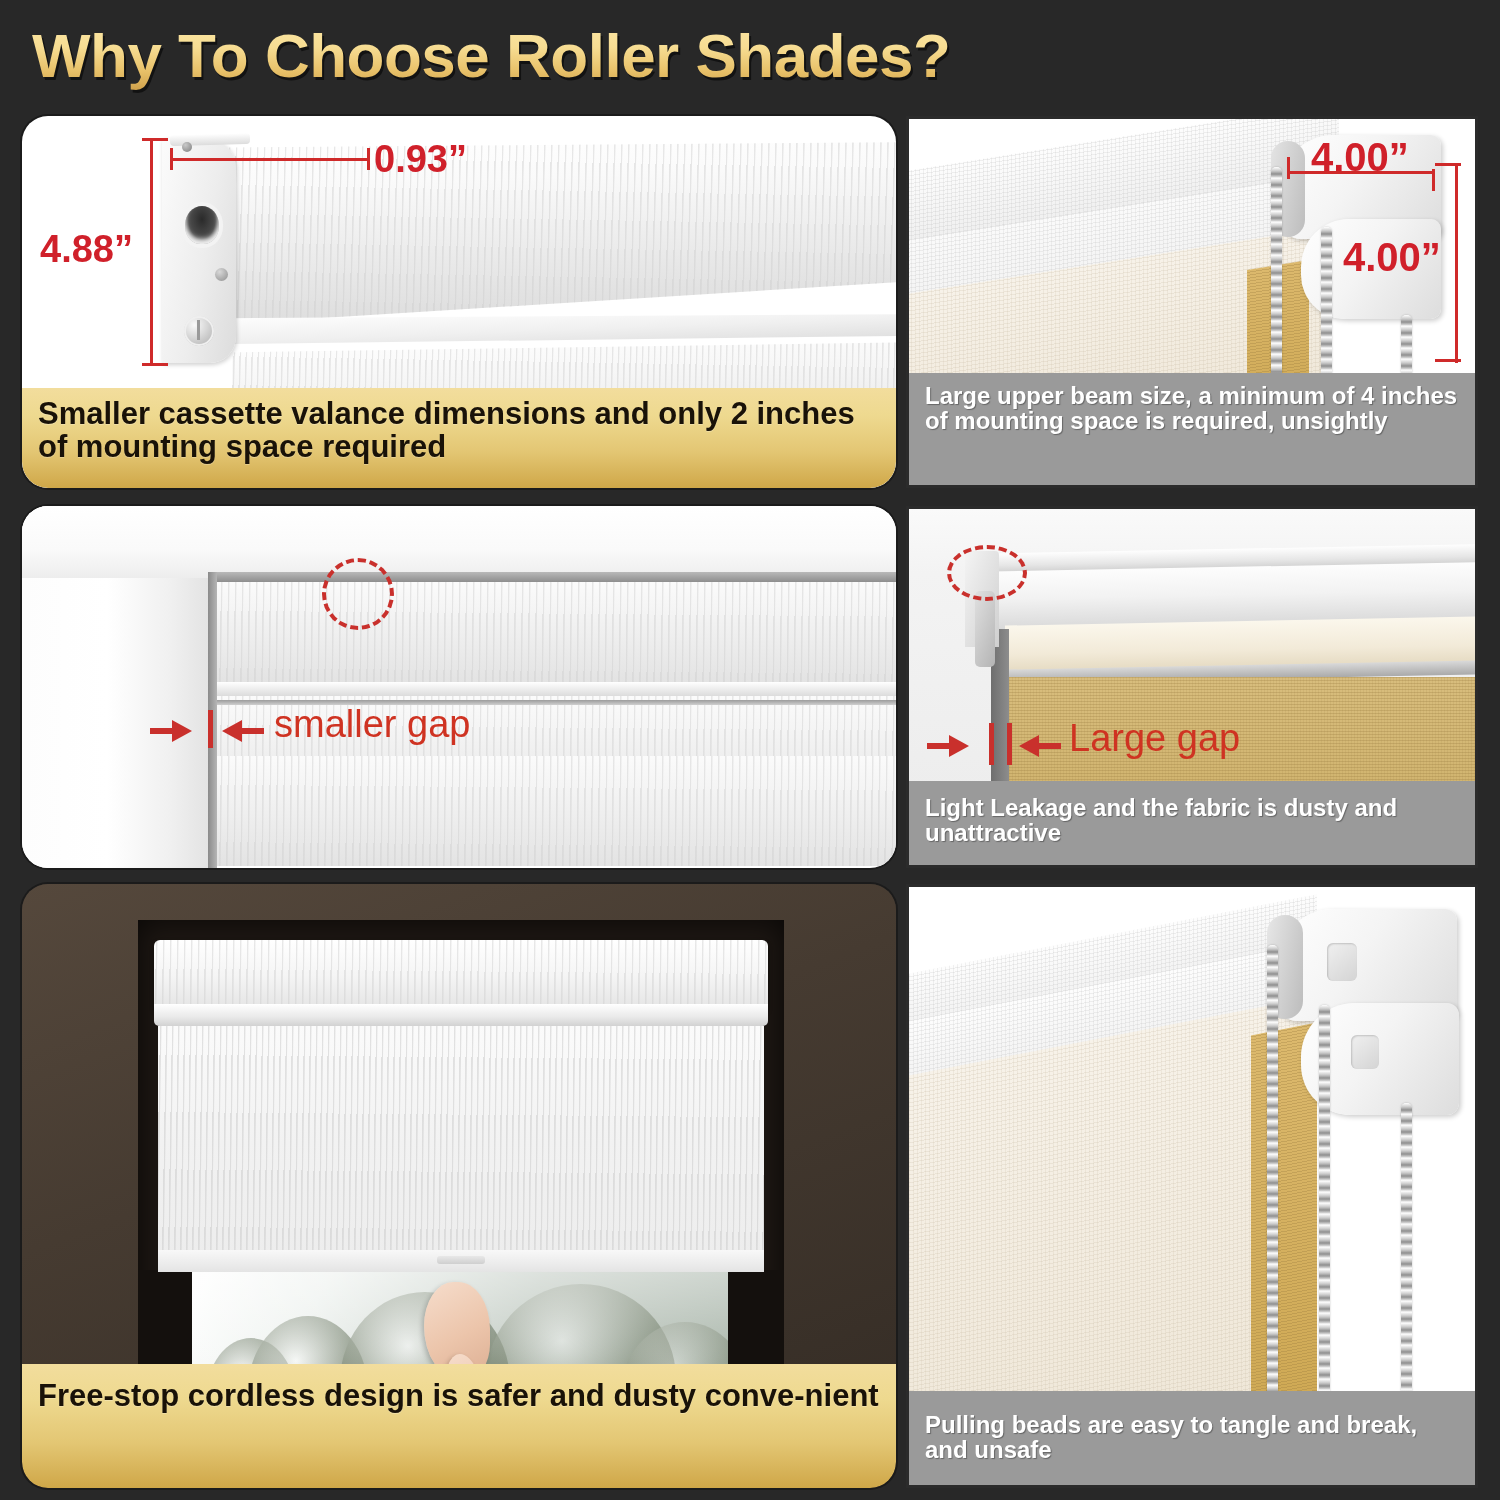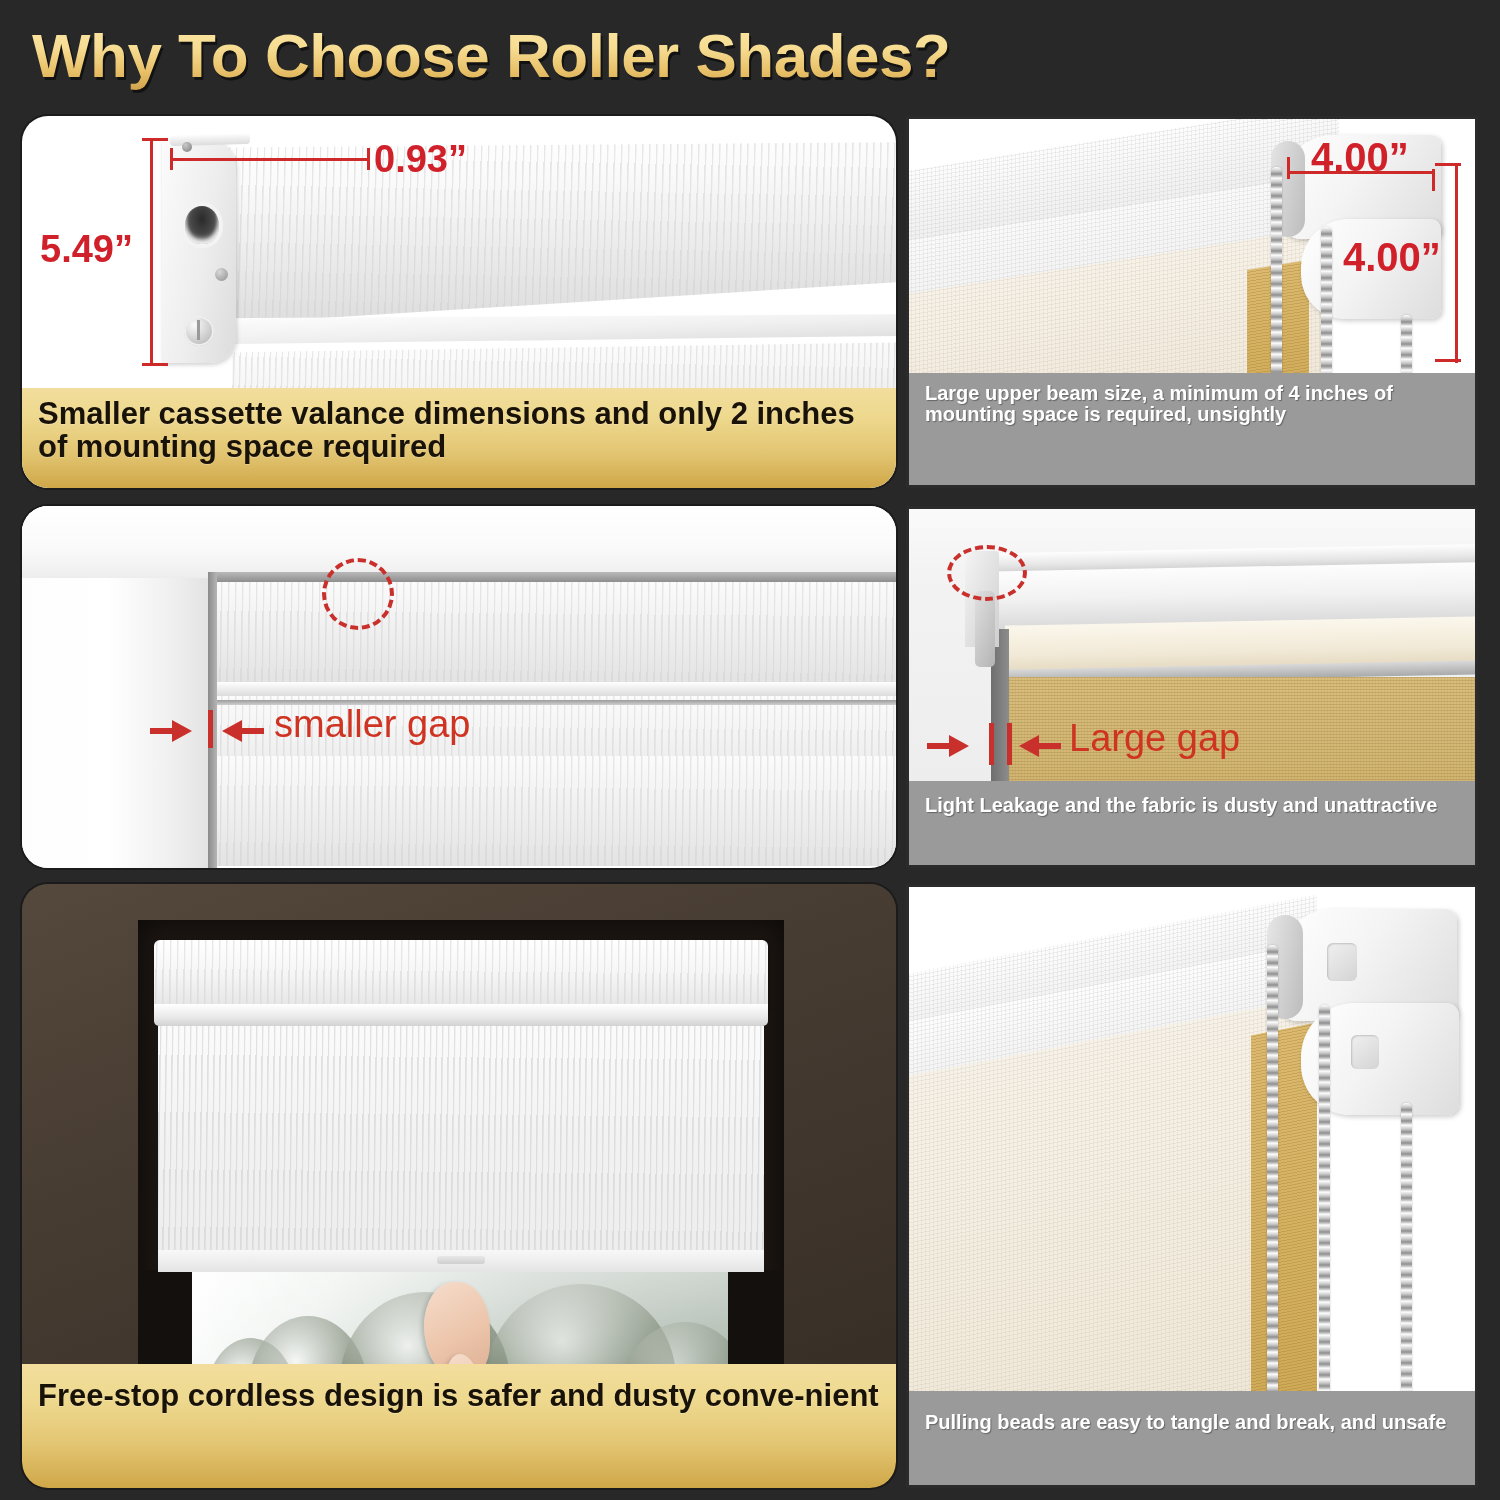--- a/index.html
+++ b/index.html
@@ -46,21 +46,21 @@
     padding: 10px 16px 12px 16px;
     font-weight: bold; line-height: 1.06;
   }
   .cap.gold {
     background: linear-gradient(180deg,#f2dd9d 0%,#eed98f 28%,#e3c673 64%,#cfa748 100%);
     color: #191208; font-size: 31px;
     border-bottom-left-radius: 26px; border-bottom-right-radius: 26px;
     text-shadow: 0 1px 0 rgba(255,255,255,0.25);
   }
   .cap.gray {
-    background: #9a9a9a; color: #ffffff; font-size: 20px;
+    background: #9a9a9a; color: #ffffff; font-size: 24px;
     text-shadow: 1px 1px 1px rgba(60,60,60,0.55);
   }
   .cap.gold.p1c { height: 100px; }
   .cap.gold.p3c { height: 100px; }
   .cap.gold.p5c { height: 124px; padding-top: 16px; }
   .cap.gray.p2c { height: 112px; }
   .cap.gray.p4c { height: 84px;  padding-top: 14px; }
   .cap.gray.p6c { height: 94px;  padding-top: 21px; }
 
   
@@ -241,21 +241,21 @@
         <div class="cass-topscrew"></div>
 
         <div class="l-horz" style="left:148px;top:42px;width:200px;"></div>
         <div class="tick-v" style="left:148px;top:32px;"></div>
         <div class="tick-v" style="left:345px;top:32px;"></div>
         <div class="dim" style="left:352px;top:22px;font-size:38px;">0.93”</div>
 
         <div class="l-vert" style="left:128px;top:22px;height:228px;"></div>
         <div class="tick-h" style="left:120px;top:22px;"></div>
         <div class="tick-h" style="left:120px;top:247px;"></div>
-        <div class="dim" style="left:18px;top:112px;font-size:38px;">5.49”</div>
+        <div class="dim" style="left:18px;top:112px;font-size:38px;">4.88”</div>
       </div>
       <div class="cap gold p1c">Smaller cassette valance dimensions and only 2 inches of mounting space required</div>
     </div>
 
     <div class="panel right p2">
       <div class="photo" style="background:#ffffff;">
 
         <div class="r-white" style="left:-10px;top:62px;width:420px;height:120px;transform:skewY(-9deg);"></div>
         <div class="r-white" style="left:-10px;top:18px;width:440px;height:70px;transform:skewY(-9deg);border-radius:0 0 8px 8px;"></div>
         <div class="r-cream" style="left:-10px;top:142px;width:430px;height:170px;transform:skewY(-9deg);"></div>

